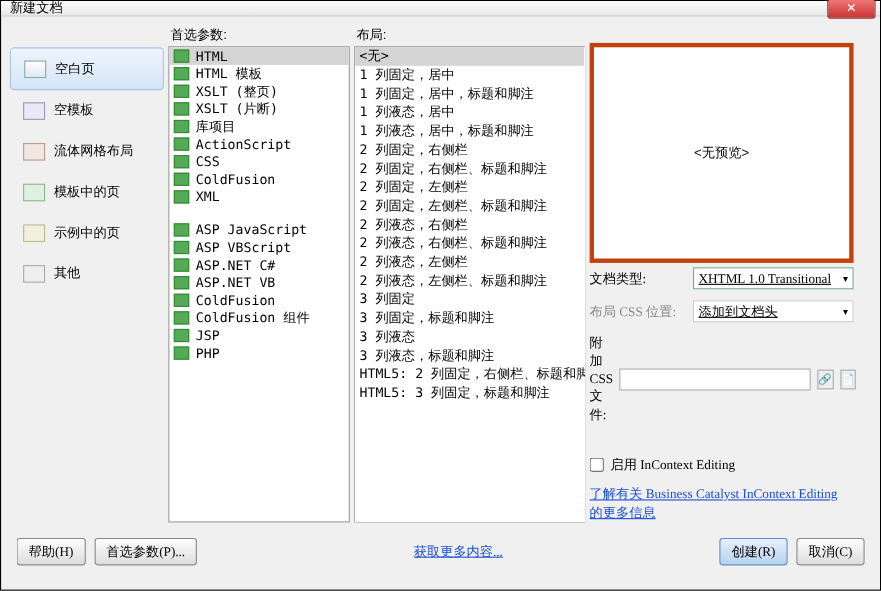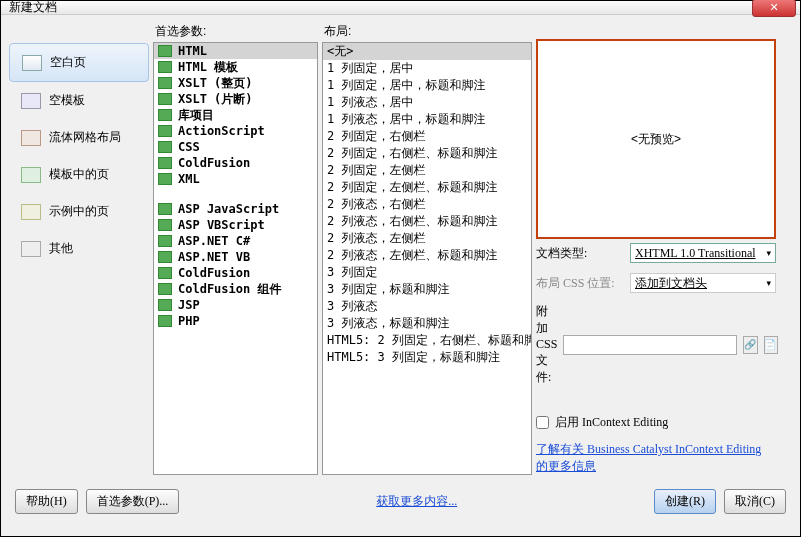--- a/index.html
+++ b/index.html
@@ -10,30 +10,30 @@
 .close-btn { width: 44px; height: 18px; background: linear-gradient(#e77, #c33); border: 1px solid #933; border-radius: 3px; color: #fff; display: flex; align-items: center; justify-content: center; font-size: 11px; cursor: pointer; }
 .content { display: flex; padding: 8px; gap: 4px; height: 468px; }
 .col { display: flex; flex-direction: column; }
 .col-lbl { margin-bottom: 2px; padding-left: 2px; }
 .category-col { width: 140px; padding-top: 20px; }
 .cat-item { display: flex; align-items: center; gap: 8px; padding: 10px 12px; cursor: pointer; border-radius: 4px; }
 .cat-item.sel { background: linear-gradient(#eef4fb, #d5e5f7); border: 1px solid #a8c5e8; }
 .cat-icon { width: 20px; height: 16px; display: inline-block; }
 .pagetype-col { width: 165px; }
 .pagetype-list { border: 1px solid #999; background: #fff; flex: 1; overflow-y: auto; }
-.pt-item { display: flex; align-items: center; gap: 6px; padding: 1px 4px; cursor: pointer; font-family: SimSun, monospace; font-size: 12px; line-height: 14px; font-weight: bold; }
+.pt-item { display: flex; align-items: center; gap: 6px; padding: 1px 4px; cursor: pointer; font-family: SimSun, monospace; font-size: 12px; line-height: 14px; }
 .pt-item.sel { background: #d4d4d4; }
 .pt-icon { width: 14px; height: 12px; background: #5a5; border: 1px solid #383; display: inline-block; flex-shrink: 0; }
 .pt-spacer { height: 14px; }
 .layout-col { width: 210px; }
 .layout-list { border: 1px solid #999; background: #fff; flex: 1; overflow-y: auto; overflow-x: auto; }
 .lo-item { padding: 1px 4px; cursor: pointer; font-family: SimSun, monospace; font-size: 12px; line-height: 15px; white-space: nowrap; }
 .lo-item.sel { background: #d4d4d4; }
 .preview-col { width: 240px; gap: 4px; padding-top: 16px; }
-.preview-box { border: 2px solid #c2410c; background: #fff; height: 215px; display: flex; align-items: center; justify-content: center; color: #000; font-size: 12px; }
+.preview-box { border: 4px solid #c2410c; background: #fff; height: 215px; display: flex; align-items: center; justify-content: center; color: #000; font-size: 12px; }
 .preview-label { font-family: SimSun; font-size: 12px; margin: 2px 0 10px 0; }
 .form-row { display: flex; align-items: center; gap: 6px; margin-bottom: 6px; font-size: 12px; }
 .form-row label { width: 88px; font-family: SimSun; }
 .form-row.dis label, .form-row.dis input { color: #888; }
 .select { flex: 1; border: 1px solid #7a9; background: #fff; height: 20px; display: flex; align-items: center; padding: 0 4px; position: relative; font-family: SimSun; text-decoration: underline; }
 .select::after { content: "▾"; position: absolute; right: 4px; font-size: 9px; }
 .txt-input { flex: 1; border: 1px solid #aaa; height: 20px; padding: 0 4px; background: #fff; font-family: SimSun; }
 .mini-btn { width: 18px; height: 18px; border: 1px solid #aaa; background: #eee; cursor: pointer; display: inline-flex; align-items: center; justify-content: center; font-size: 10px; }
 .chk-row { display: flex; align-items: center; gap: 6px; margin-top: 18px; font-family: SimSun; font-size: 12px; }
 .chk-row input { width: 13px; height: 13px; }

